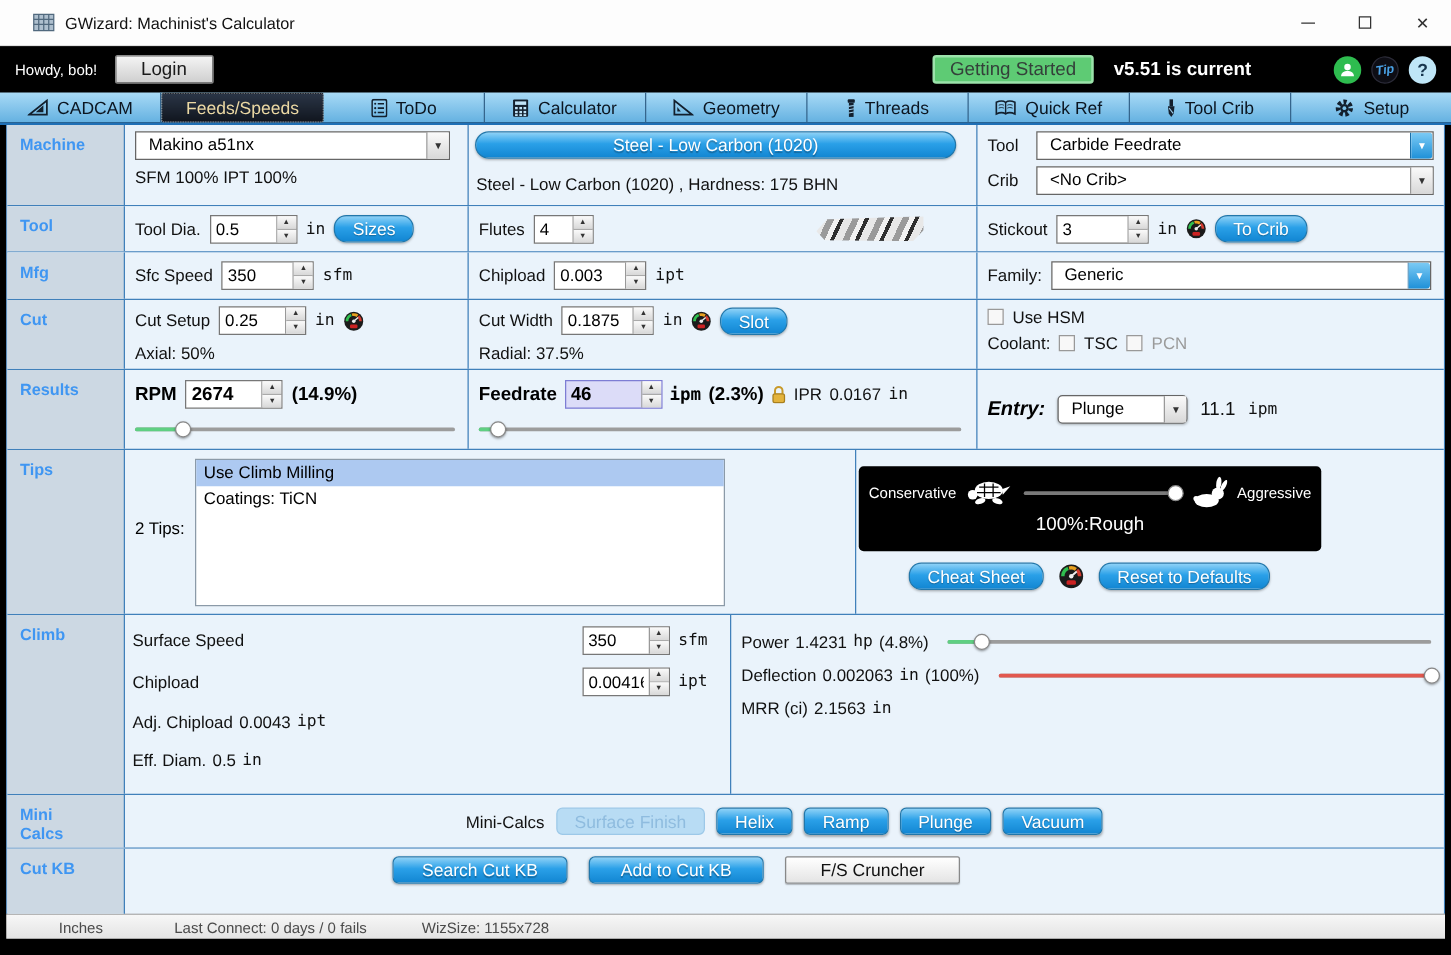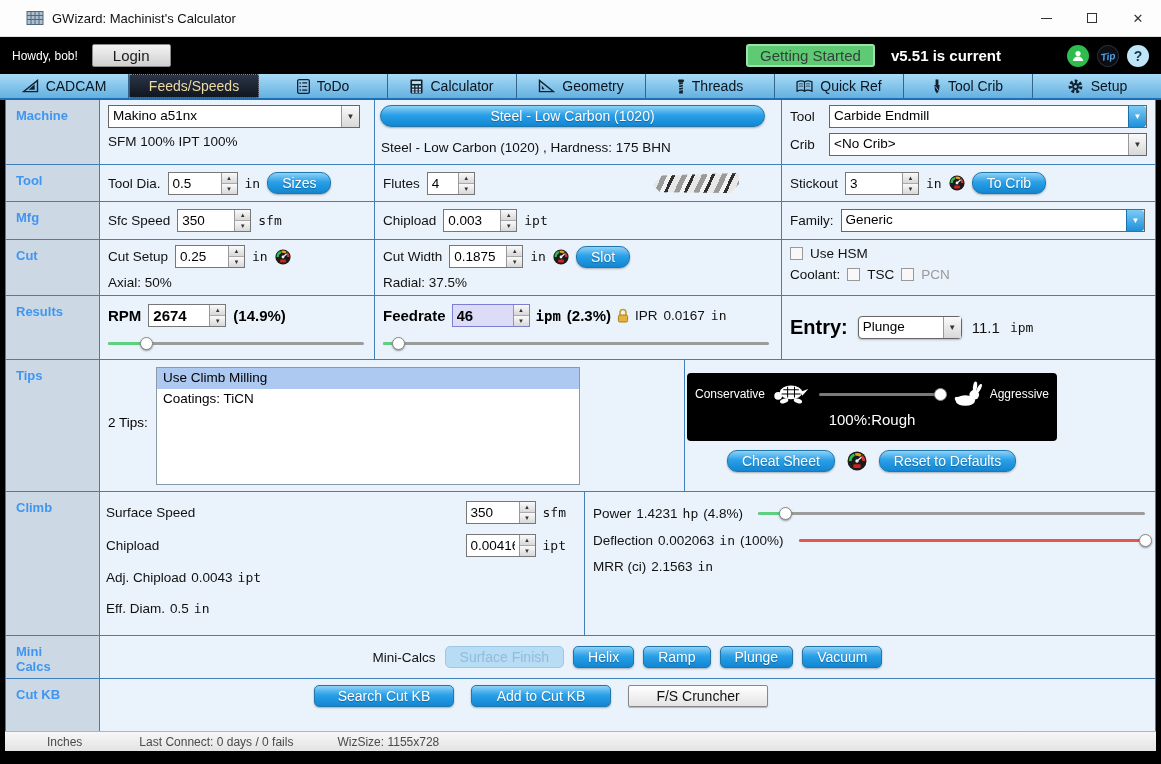--- a/index.html
+++ b/index.html
@@ -60,21 +60,21 @@
   .spin-input { border:none; outline:none; height:100%; font-size:13.5px; padding:0 4px; font-family:"Liberation Sans",sans-serif; background:transparent; }
   .spin-input.bold { font-weight:bold; font-size:15px; }
   .spinner.hl { background:#dcdcf8; border:1px solid #7d7dd4; }
   .spin-btns { display:flex; flex-direction:column; width:16px; border-left:1px solid #999; }
   .sb { flex:1; background:linear-gradient(#fafafa,#d8d8d8); border-bottom:1px solid #aaa; font-size:6px; color:#333; display:flex; align-items:center; justify-content:center; }
   .sb:last-child { border-bottom:none; }
   .w30{width:30px}.w52{width:52px}.w56{width:56px}.w60{width:60px}
 
   
   .combo { display:inline-flex; height:23px; border:1px solid #666; background:#fff; align-items:stretch; }
-  .combo-text { flex:1; font-size:13.5px; padding:2px 4px; white-space:nowrap; overflow:hidden;border-radius:10px; }
+  .combo-text { flex:1; font-size:13.5px; padding:2px 10px; white-space:nowrap; overflow:hidden;border-radius:10px; }
   .combo-btn { width:18px; display:flex; align-items:center; justify-content:center; font-size:8px; color:#333; background:linear-gradient(#fafafa,#d8d8d8); border-left:1px solid #999; }
   .combo-btn.blue { background:linear-gradient(#7ccbf5,#1e90d8); color:#fff; border-left:1px solid #1a6fa8; border-radius:0 3px 3px 0; }
   .combo.rounded { border-radius:4px; box-shadow:0 1px 2px rgba(0,0,0,.25); }
 
   
   .btn-blue { display:inline-block; background:linear-gradient(#8ed2f7,#2aa0e8 45%,#1286d2); border:1px solid #2277aa; color:#fff; border-radius:10px; padding:2px 14px; font-size:14px; text-shadow:0 1px 1px rgba(0,0,0,.3); box-shadow:0 1px 2px rgba(0,0,0,.3); white-space:nowrap; }
   .btn-blue.sq { border-radius:5px; }
   .btn-blue.disabled { background:#b8dcf4; border-color:#9cc8e8; color:#8fbcdf; text-shadow:none; box-shadow:none; }
   .btn-white { display:inline-block; background:linear-gradient(#ffffff,#e4e4e4); border:1px solid #888; border-radius:2px; color:#111; padding:2px 18px; font-size:14px; box-shadow:0 1px 1px rgba(0,0,0,.25); }
   .pill { width:385px; text-align:center; border-radius:11px; margin:5px 6px 0 5px; padding:2px 0; }
@@ -264,21 +264,21 @@
         <div class="sub" style="margin-top:6px;">SFM 100% IPT 100%</div>
       </div>
       <div class="cell c2">
         <button class="btn-blue pill">Steel - Low Carbon (1020)</button>
         <div class="sub" style="margin:13px 0 0 6px;">Steel - Low Carbon (1020) , Hardness: 175 BHN</div>
       </div>
       <div class="cell c3" style="padding:5px 8px;">
         <div class="hrow" style="margin-bottom:5px;">
           <span class="t" style="width:32px;">Tool</span>
           <span class="combo" style="flex:1;">
-            <span class="combo-text">Carbide Endmill</span>
+            <span class="combo-text">Carbide Feedrate</span>
             <span class="combo-btn blue">▼</span>
           </span>
         </div>
         <div class="hrow">
           <span class="t" style="width:32px;">Crib</span>
           <span class="combo" style="flex:1;">
             <span class="combo-text">&lt;No Crib&gt;</span>
             <span class="combo-btn">▼</span>
           </span>
         </div>
@@ -470,21 +470,21 @@
           <span class="t">0.0167</span>
           <span class="u">in</span>
         </div>
         <div class="hslider green" style="margin-top: 9px; --pct: 4%;">
           <div class="track"></div>
           <div class="fill"></div>
           <div class="handle"></div>
         </div>
       </div>
       <div class="cell c3 hrow" style="padding:0 8px; gap:10px;">
-        <span class="b" style="font-size:20px;">Entry:</span>
+        <span class="b" style="font-size:16px;font-style:italic;">Entry:</span>
         <span class="combo rounded" style="width:104px;">
           <span class="combo-text">Plunge</span>
           <span class="combo-btn">▼</span>
         </span>
         <span class="t" style="font-size:15px;">11.1</span>
         <span class="u">ipm</span>
       </div>
     </div>
 
     <div class="row r-tips">

